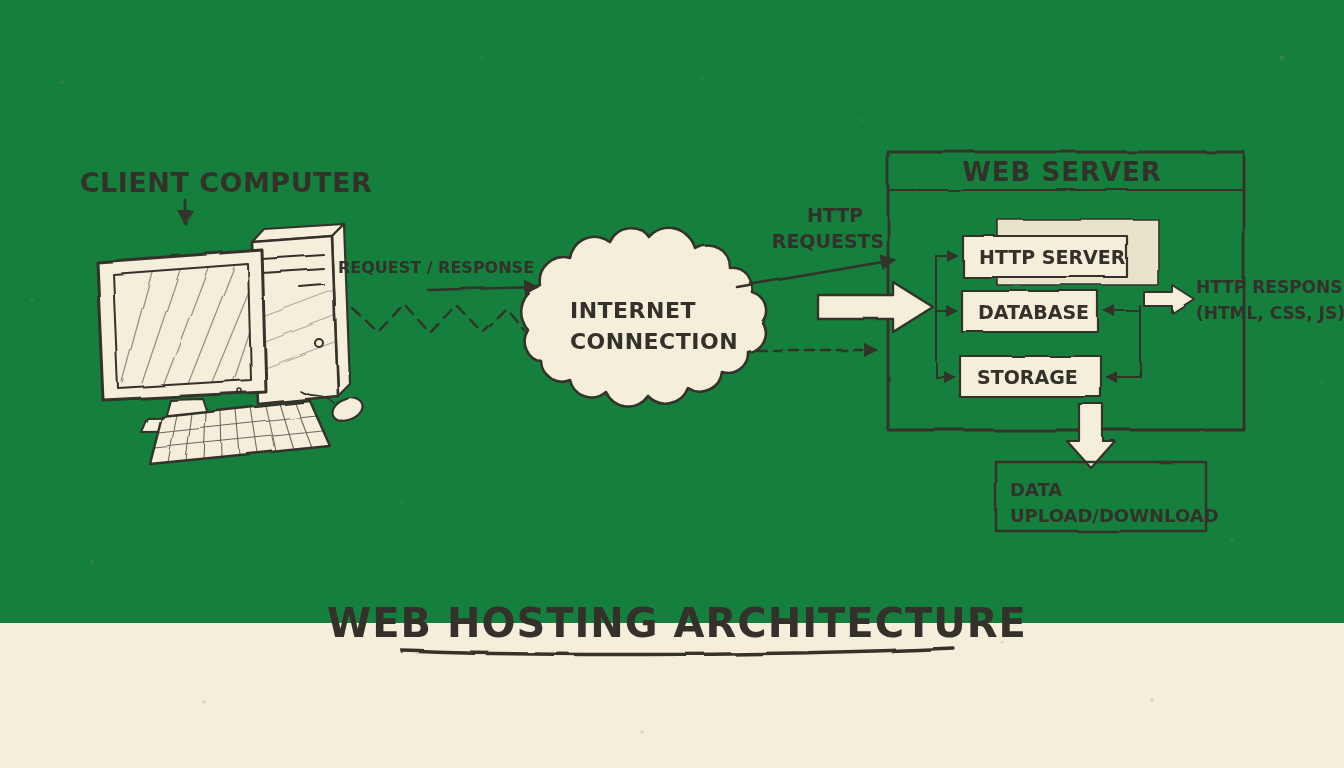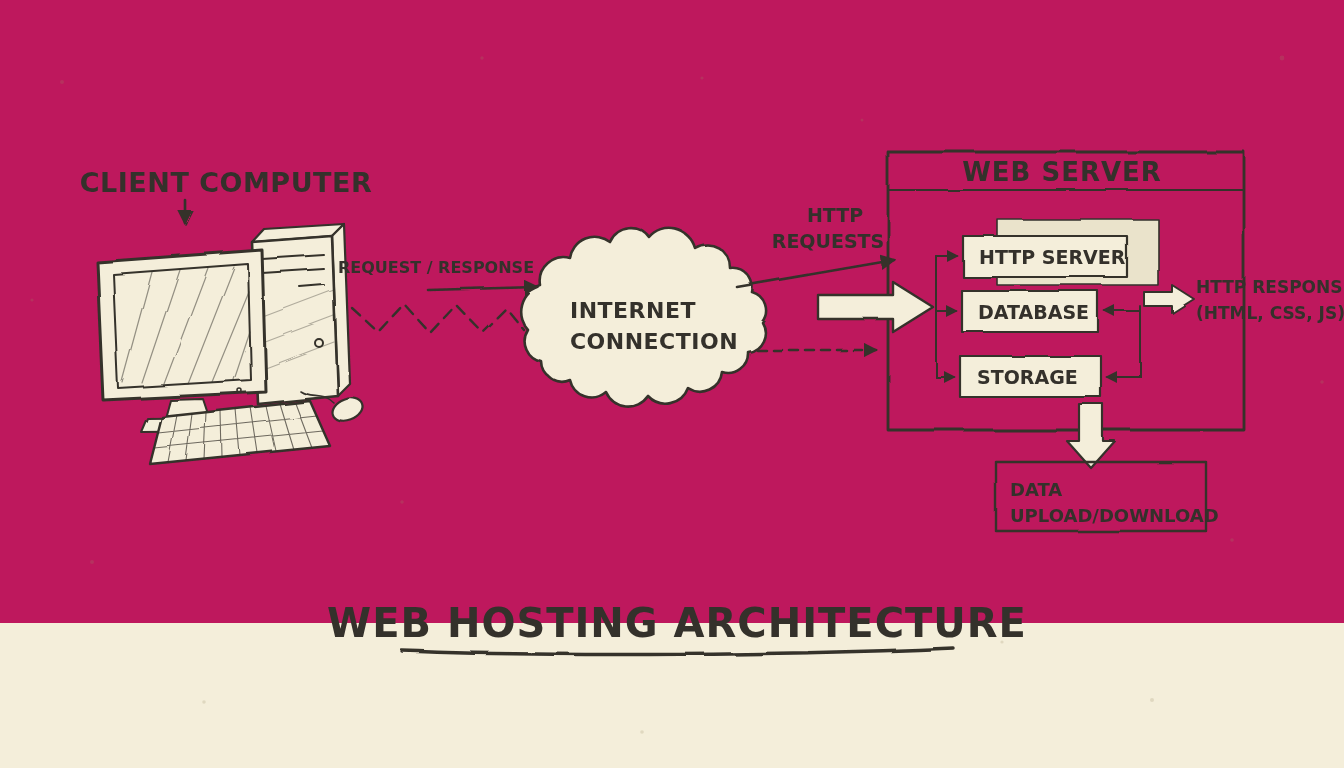--- a/index.html
+++ b/index.html
@@ -1,17 +1,17 @@
 <!DOCTYPE html>
 <html><head>
 <meta charset="utf-8">
 <style>
   html,body{margin:0;padding:0;}
   body{width:1344px;height:768px;overflow:hidden;background:#f4eeda;}
-  .canvas{position:relative;width:1344px;height:623px;background:#be185d;}
+  .canvas{position:relative;width:1344px;height:623px;background:#15803d;}
   svg{position:absolute;left:0;top:0;}
   text{font-family:"DejaVu Sans","Liberation Sans",sans-serif;font-weight:700;fill:#34312b;}
   .t-client{font-size:27px;letter-spacing:.5px;}
   .t-small{font-size:16px;}
   .t-cloud{font-size:22px;letter-spacing:.5px;}
   .t-http{font-size:19px;}
   .t-server-title{font-size:26px;letter-spacing:1px;}
   .t-comp{font-size:19px;}
   .t-resp{font-size:17px;}
   .t-data{font-size:18px;}

